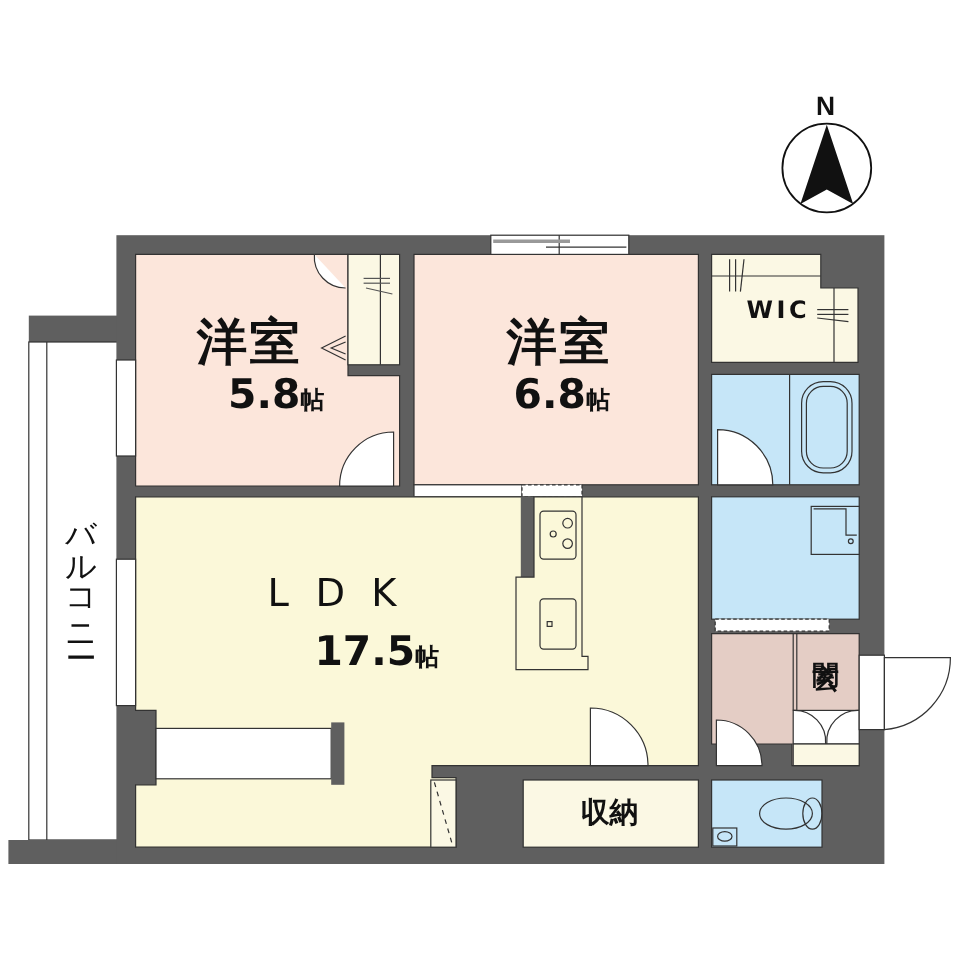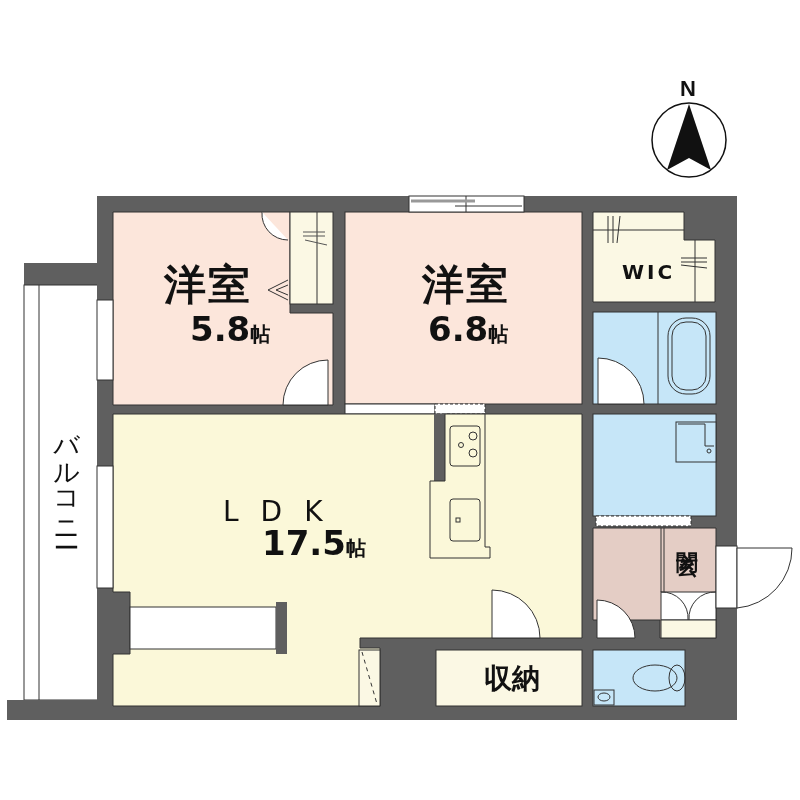--- a/index.html
+++ b/index.html
@@ -2,21 +2,21 @@
 <html><head>
 <meta charset="utf-8">
 <style>
   html, body { margin:0; padding:0; background:#ffffff; }
   body { width:800px; height:800px; position:relative; overflow:hidden; font-family:"DejaVu Sans", sans-serif; }
   #plan { position:absolute; left:0; top:0; width:800px; height:800px; }
   .lbl { position:absolute; color:#111; text-align:center; line-height:1; white-space:nowrap; }
   .room-name { font-size:42px; font-weight:bold; letter-spacing:2px; }
   .room-size { font-size:34px; font-weight:bold;margin-left:28px; }
   .room-size .unit { font-size:20px; font-weight:bold; }
-  .ldk-name { font-size:28px; letter-spacing:22px; font-weight:normal;margin-top:20px; }
+  .ldk-name { font-size:32px; letter-spacing:22px; font-weight:normal; }
   .small { font-size:22px; font-weight:bold; }
   .vert { writing-mode: vertical-rl; text-orientation: upright; }
   .north-n { font-size:22px; font-weight:bold; font-family:"Liberation Sans", sans-serif; }
 </style>
 </head>
 <body>
 
 <svg id="plan" viewBox="0 0 800 800" xmlns="http://www.w3.org/2000/svg">
 
   <g>
@@ -147,19 +147,19 @@
 <div class="lbl room-name" style="left:422px;top:264px;">洋室</div>
 <div class="lbl room-size" style="left:400px;top:312px;">
   <span>6.8</span><span class="unit">帖</span>
 </div>
 
 <div class="lbl ldk-name" style="left:223px;top:478px;">LDK</div>
 <div class="lbl room-size" style="left:234px;top:526px;">
   <span>17.5</span><span class="unit">帖</span>
 </div>
 
-<div class="lbl small" style="left:622px;top:262px;font-size:20px;letter-spacing:3px;">WIC</div>
+<div class="lbl small" style="left:622px;top:248px;font-size:20px;letter-spacing:3px;">WIC</div>
 
 <div class="lbl small vert" style="left:676px;top:535px;font-size:22px;">玄関</div>
 
-<div class="lbl small" style="left:484px;top:665px;font-size:28px;">収納</div>
+<div class="lbl small" style="left:484px;top:665px;font-size:24px;">収納</div>
 
 <div class="lbl small vert" style="left:54px;top:416px;font-size:26px;font-weight:normal;">バルコニー</div>
 
 </body></html>

